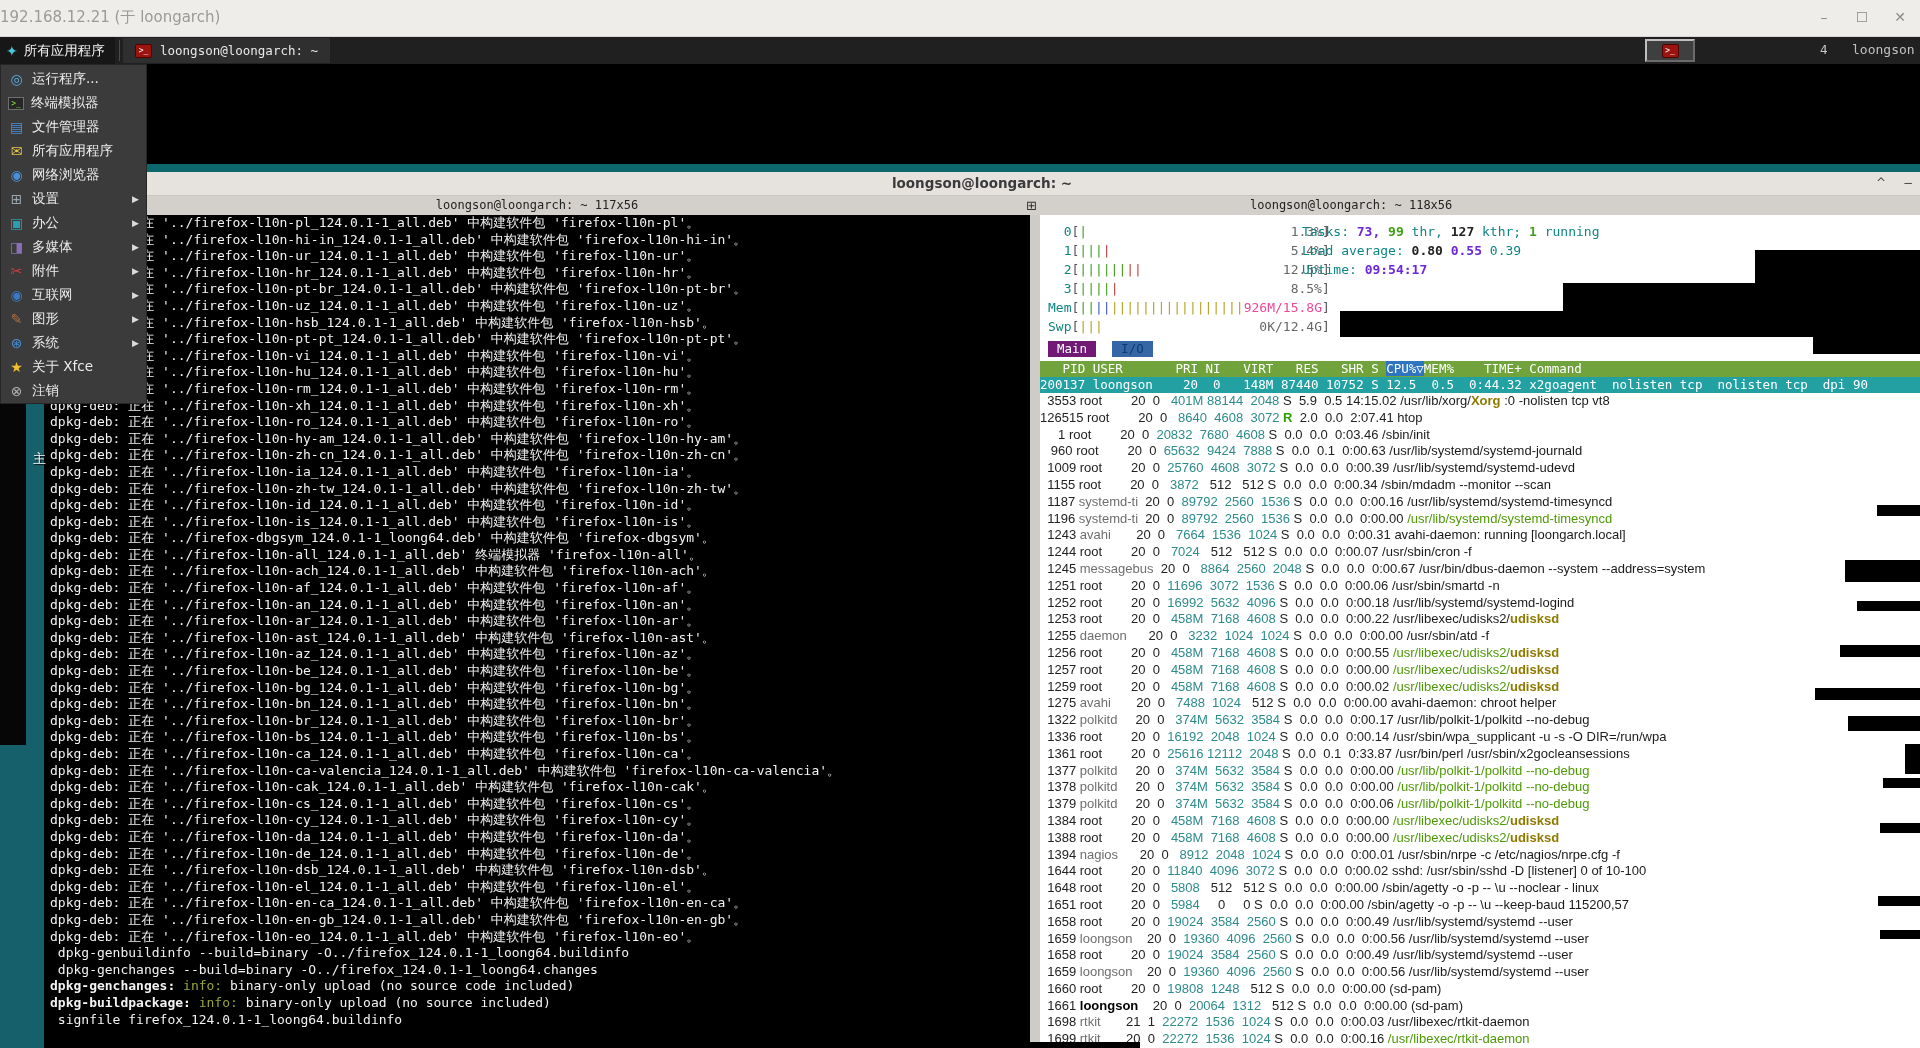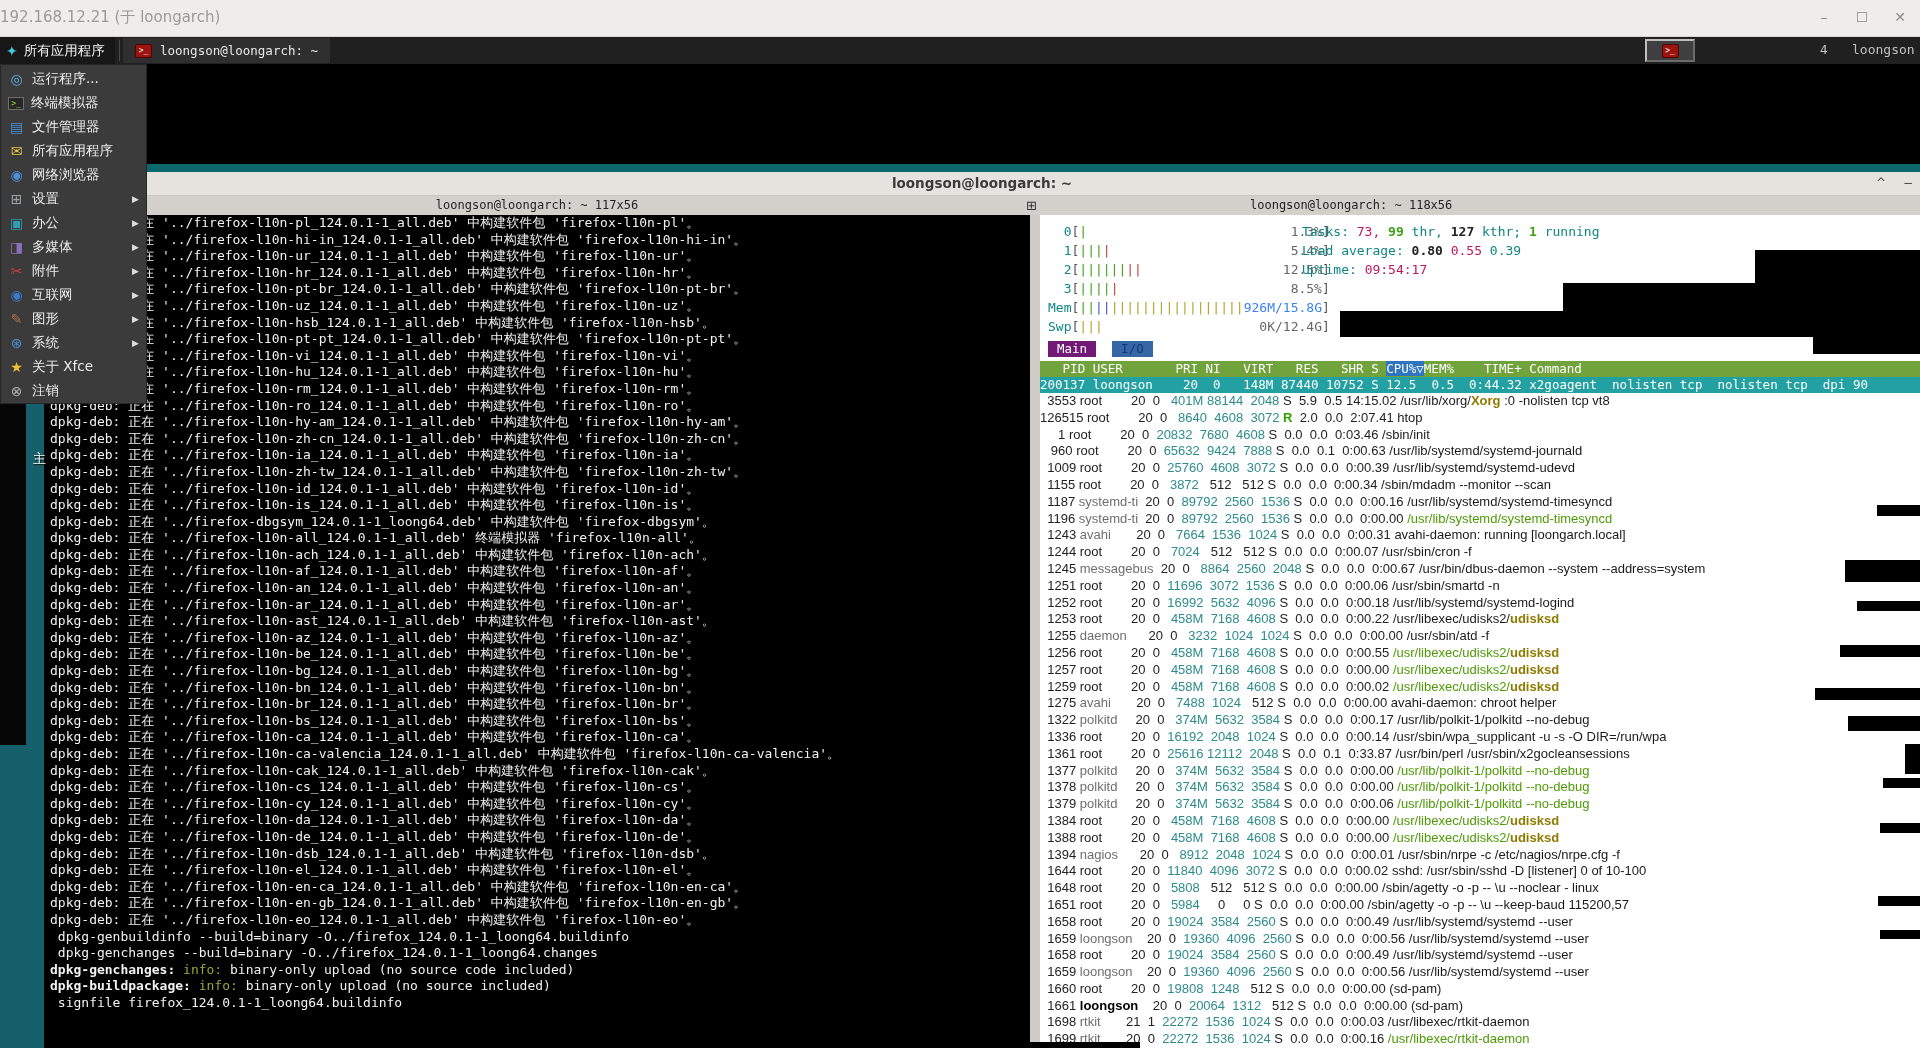--- a/index.html
+++ b/index.html
@@ -38,24 +38,24 @@
 .rterm{position:absolute;left:996px;top:51px;width:880px;height:833px;background:#ffffff;overflow:hidden}
 
 .tl{height:16.6px;line-height:16.6px;font-family:"DejaVu Sans Mono",monospace;font-size:13px;color:#f2f2f2;white-space:pre;padding-left:6px}
 .tl .b{font-weight:bold}
 .tl .g{color:#9aa53a}
 
 .meters{position:absolute;left:8px;top:7px}
 .mline{font-family:"DejaVu Sans Mono",monospace;font-size:13px;line-height:19px;white-space:pre}
 .mlbl{color:#0f8585}.mbr{color:#555}
 .tg{color:#44a022}.tr{color:#c04040}.ty{color:#b3a325}.tb2{color:#4056c8}
-.mval{color:#666}.mvalg{color:#3b82f6}
+.mval{color:#666}.mvalg{color:#ec4899}
 .hinfo{position:absolute;left:262px;top:7px}
 .iline{font-family:"DejaVu Sans Mono",monospace;font-size:13px;line-height:19px;white-space:pre}
-.it{color:#0f8585}.itb{color:#be185d;font-weight:normal}.ig{color:#3fa016;font-weight:bold}.ib{color:#222;font-weight:bold}
+.it{color:#0f8585}.itb{color:#6d28d9;font-weight:bold}.ig{color:#3fa016;font-weight:bold}.ib{color:#222;font-weight:bold}
 .tabs{position:absolute;left:8px;top:126px;height:16px;font-family:"DejaVu Sans Mono",monospace;font-size:12.5px}
 .tabMain{display:inline-block;padding:0 9px;background:#701a75;color:#fff;line-height:16px}
 .tabIO{display:inline-block;padding:0 9px;background:#3566a5;color:#0e3a75;line-height:16px;margin-left:16px}
 .hhead{position:absolute;left:0;top:146px;width:880px;height:16px;background:#71a33c;color:#fff;font-family:"DejaVu Sans Mono",monospace;font-size:12.5px;line-height:16px;white-space:pre}
 .hsort{background:#2f74c0;color:#fff}
 .hsel{position:absolute;left:0;top:162px;width:880px;height:16px;background:#23a0a2;color:#fff;font-family:"DejaVu Sans Mono",monospace;font-size:12.5px;line-height:16px;white-space:pre}
 .hrows{position:absolute;left:0;top:178px;width:880px}
 .hrow{height:16.8px;line-height:16.8px;font-family:Liberation Sans, sans-serif;font-size:13px;white-space:pre;color:#222}
 .nd{color:#222}.nt{color:#2e8b8b}.uu{color:#6e6e6e}.ur{color:#222}.ub{color:#000;font-weight:bold}
 .sg{color:#2f9f00;font-weight:bold}
@@ -119,20 +119,21 @@
         <div class="tl">dpkg-deb: 正在 '../firefox-l10n-hi-in_124.0.1-1_all.deb' 中构建软件包 'firefox-l10n-hi-in'。</div>
         <div class="tl">dpkg-deb: 正在 '../firefox-l10n-ur_124.0.1-1_all.deb' 中构建软件包 'firefox-l10n-ur'。</div>
         <div class="tl">dpkg-deb: 正在 '../firefox-l10n-hr_124.0.1-1_all.deb' 中构建软件包 'firefox-l10n-hr'。</div>
         <div class="tl">dpkg-deb: 正在 '../firefox-l10n-pt-br_124.0.1-1_all.deb' 中构建软件包 'firefox-l10n-pt-br'。</div>
         <div class="tl">dpkg-deb: 正在 '../firefox-l10n-uz_124.0.1-1_all.deb' 中构建软件包 'firefox-l10n-uz'。</div>
         <div class="tl">dpkg-deb: 正在 '../firefox-l10n-hsb_124.0.1-1_all.deb' 中构建软件包 'firefox-l10n-hsb'。</div>
         <div class="tl">dpkg-deb: 正在 '../firefox-l10n-pt-pt_124.0.1-1_all.deb' 中构建软件包 'firefox-l10n-pt-pt'。</div>
         <div class="tl">dpkg-deb: 正在 '../firefox-l10n-vi_124.0.1-1_all.deb' 中构建软件包 'firefox-l10n-vi'。</div>
         <div class="tl">dpkg-deb: 正在 '../firefox-l10n-hu_124.0.1-1_all.deb' 中构建软件包 'firefox-l10n-hu'。</div>
         <div class="tl">dpkg-deb: 正在 '../firefox-l10n-rm_124.0.1-1_all.deb' 中构建软件包 'firefox-l10n-rm'。</div>
+        <div class="tl">dpkg-deb: 正在 '../firefox-l10n-xh_124.0.1-1_all.deb' 中构建软件包 'firefox-l10n-xh'。</div>
         <div class="tl">dpkg-deb: 正在 '../firefox-l10n-ro_124.0.1-1_all.deb' 中构建软件包 'firefox-l10n-ro'。</div>
         <div class="tl">dpkg-deb: 正在 '../firefox-l10n-hy-am_124.0.1-1_all.deb' 中构建软件包 'firefox-l10n-hy-am'。</div>
         <div class="tl">dpkg-deb: 正在 '../firefox-l10n-zh-cn_124.0.1-1_all.deb' 中构建软件包 'firefox-l10n-zh-cn'。</div>
         <div class="tl">dpkg-deb: 正在 '../firefox-l10n-ia_124.0.1-1_all.deb' 中构建软件包 'firefox-l10n-ia'。</div>
         <div class="tl">dpkg-deb: 正在 '../firefox-l10n-zh-tw_124.0.1-1_all.deb' 中构建软件包 'firefox-l10n-zh-tw'。</div>
         <div class="tl">dpkg-deb: 正在 '../firefox-l10n-id_124.0.1-1_all.deb' 中构建软件包 'firefox-l10n-id'。</div>
         <div class="tl">dpkg-deb: 正在 '../firefox-l10n-is_124.0.1-1_all.deb' 中构建软件包 'firefox-l10n-is'。</div>
         <div class="tl">dpkg-deb: 正在 '../firefox-dbgsym_124.0.1-1_loong64.deb' 中构建软件包 'firefox-dbgsym'。</div>
         <div class="tl">dpkg-deb: 正在 '../firefox-l10n-all_124.0.1-1_all.deb' 终端模拟器 'firefox-l10n-all'。</div>
         <div class="tl">dpkg-deb: 正在 '../firefox-l10n-ach_124.0.1-1_all.deb' 中构建软件包 'firefox-l10n-ach'。</div>

